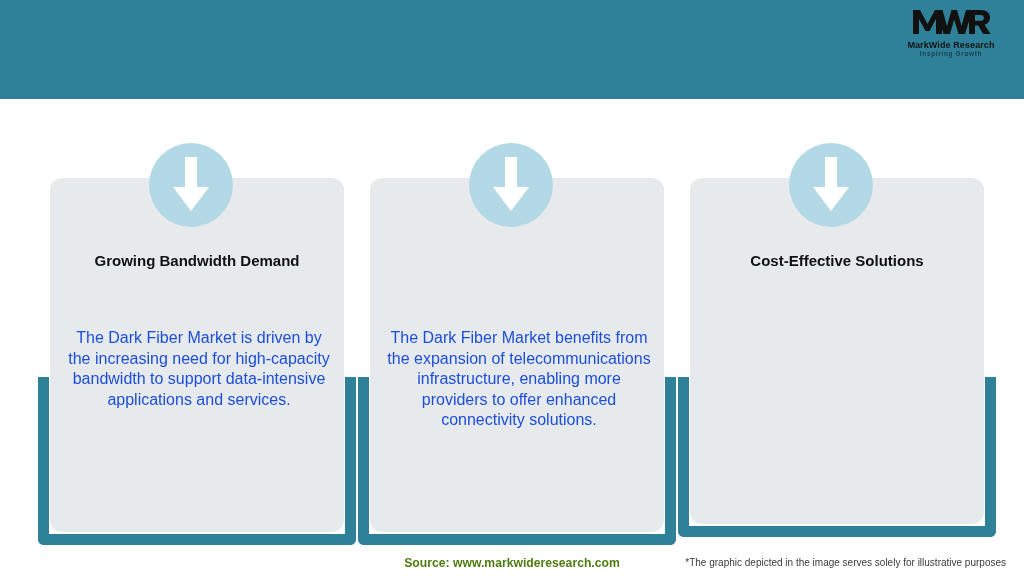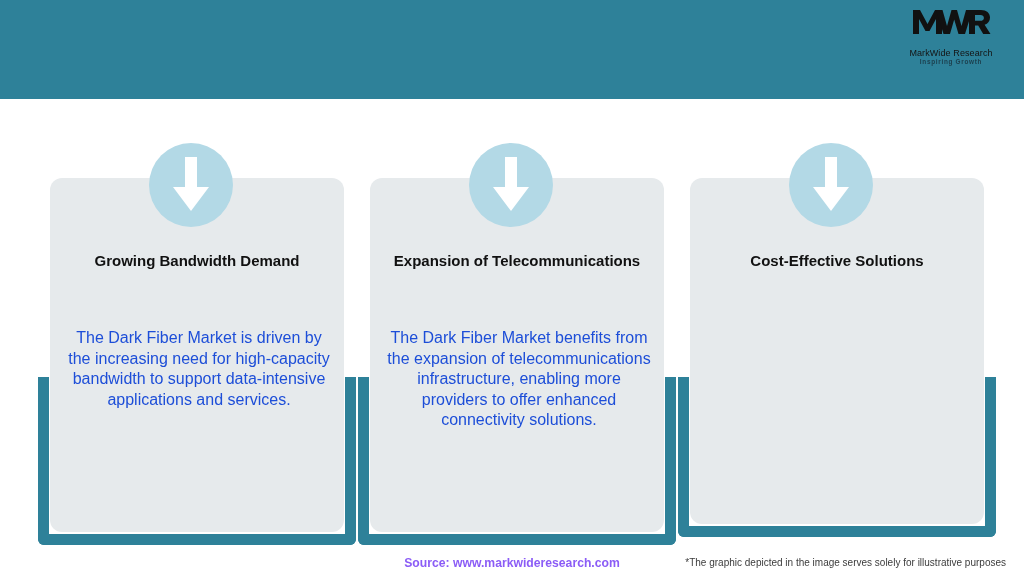--- a/index.html
+++ b/index.html
@@ -49,24 +49,24 @@
     height: 52px;
     text-align: center;
   }
   #logo-mark {
     display: block;
     margin: 0 auto;
   }
   #logo-name {
     display: block;
     font-size: 9px;
-    font-weight: normal;
+    font-weight: bold;
     color: #141414;
     letter-spacing: 0.1px;
-    margin-top: 13px;
+    margin-top: 5px;
     line-height: 10px;
   }
   #logo-tagline {
     display: block;
     font-size: 6.4px;
     font-weight: bold;
     color: #1c3f4d;
     letter-spacing: 0.7px;
     line-height: 8px;
   }
@@ -154,21 +154,21 @@
 
   
   #source-note {
     position: absolute;
     left: 0;
     top: 556px;
     width: 1024px;
     text-align: center;
     font-size: 12.2px;
     font-weight: bold;
-    color: #8b5cf6;
+    color: #4d7c0f;
   }
   #disclaimer {
     position: absolute;
     right: 18px;
     top: 557px;
     font-size: 10px;
     color: #3c3c3c;
     white-space: nowrap;
   }
 </style>
@@ -202,21 +202,20 @@
     <div class="icon-circle">
       <svg width="40" height="56" viewBox="0 0 40 56">
         <path d="M14 0 L26 0 L26 30 L38 30 L20 54 L2 30 L14 30 Z" fill="#ffffff"></path>
       </svg>
     </div>
   </div>
 
   <div class="card-group" id="group-1">
     <div class="frame" id="frame-1"></div>
     <div class="card" id="card-1">
-      <div class="card-title">Expansion of Telecommunications</div>
       <div class="card-body">The Dark Fiber Market benefits from the expansion of telecommunications infrastructure, enabling more providers to offer enhanced connectivity solutions.</div>
     </div>
     <div class="icon-circle">
       <svg width="40" height="56" viewBox="0 0 40 56">
         <path d="M14 0 L26 0 L26 30 L38 30 L20 54 L2 30 L14 30 Z" fill="#ffffff"></path>
       </svg>
     </div>
   </div>
 
   <div class="card-group" id="group-2">

